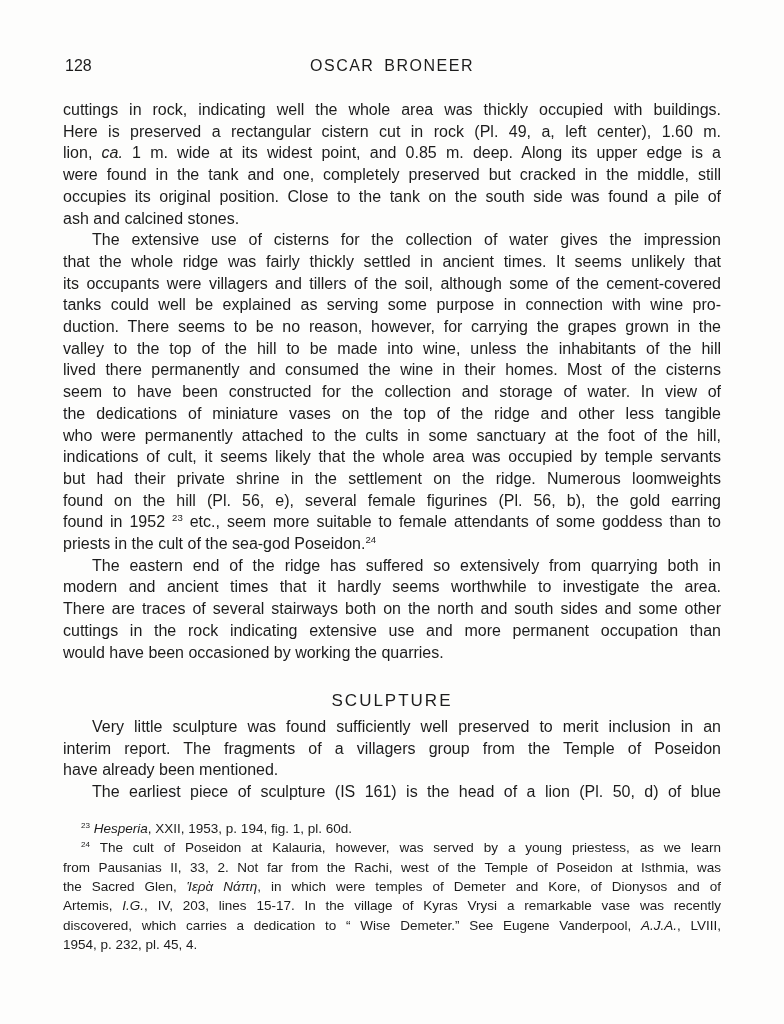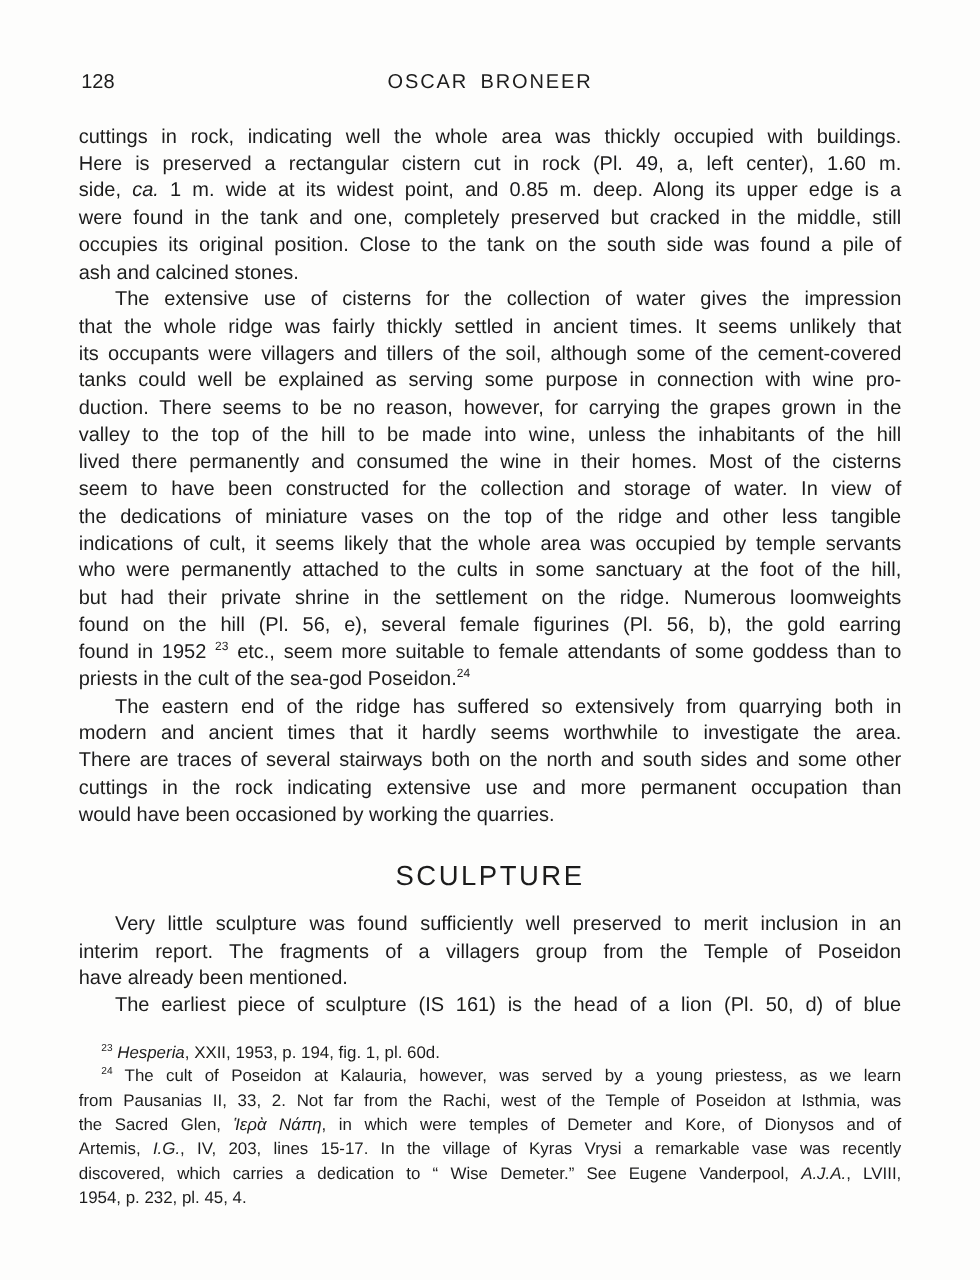--- a/index.html
+++ b/index.html
@@ -44,25 +44,25 @@
   .line.last { text-align-last: left; -moz-text-align-last: left; }
   .line.indent { text-indent: 29px; }
   sup {
     font-size: 0.6em;
     line-height: 0;
     vertical-align: super;
     letter-spacing: 0;
   }
   i { font-style: italic; }
   .section-heading {
-    font-size: 22px;
+    font-size: 17px;
     font-weight: normal;
     text-align: center;
     letter-spacing: 2px;
-    margin: 27px 0 17px 0;
+    margin: 27px 0 4px 0;
   }
   .footnotes {
     margin-top: 16px;
     font-size: 13.5px;
     line-height: 19.4px;
   }
   .footnotes .line.indent { text-indent: 18px; }
 </style>
 </head>
 <body>
@@ -72,37 +72,37 @@
   <div class="running-head">
     <span class="page-number">128</span>
     <span class="running-title">OSCAR BRONEER</span>
   </div>
 
   <div class="bodytext">
     <div>
         <div class="para">
           <div class="line"><span>cuttings in rock, indicating well the whole area was thickly occupied with buildings.</span></div>
           <div class="line"><span>Here is preserved a rectangular cistern cut in rock (Pl. 49, a, left center), 1.60 m.</span></div>
-          <div class="line"><span>side, </span><i>ca.</i><span> 1 m. wide at its widest point, and 0.85 m. deep. Along its upper edge is a</span></div>
+          <div class="line"><span>lion, </span><i>ca.</i><span> 1 m. wide at its widest point, and 0.85 m. deep. Along its upper edge is a</span></div>
           <div class="line"><span>were found in the tank and one, completely preserved but cracked in the middle, still</span></div>
           <div class="line"><span>occupies its original position. Close to the tank on the south side was found a pile of</span></div>
           <div class="line last"><span>ash and calcined stones.</span></div>
         </div>
         <div class="para">
           <div class="line indent"><span>The extensive use of cisterns for the collection of water gives the impression</span></div>
           <div class="line"><span>that the whole ridge was fairly thickly settled in ancient times. It seems unlikely that</span></div>
           <div class="line"><span>its occupants were villagers and tillers of the soil, although some of the cement-covered</span></div>
           <div class="line"><span>tanks could well be explained as serving some purpose in connection with wine pro-</span></div>
           <div class="line"><span>duction. There seems to be no reason, however, for carrying the grapes grown in the</span></div>
           <div class="line"><span>valley to the top of the hill to be made into wine, unless the inhabitants of the hill</span></div>
           <div class="line"><span>lived there permanently and consumed the wine in their homes. Most of the cisterns</span></div>
           <div class="line"><span>seem to have been constructed for the collection and storage of water. In view of</span></div>
           <div class="line"><span>the dedications of miniature vases on the top of the ridge and other less tangible</span></div>
+          <div class="line"><span>who were permanently attached to the cults in some sanctuary at the foot of the hill,</span></div>
           <div class="line"><span>indications of cult, it seems likely that the whole area was occupied by temple servants</span></div>
-          <div class="line"><span>who were permanently attached to the cults in some sanctuary at the foot of the hill,</span></div>
           <div class="line"><span>but had their private shrine in the settlement on the ridge. Numerous loomweights</span></div>
           <div class="line"><span>found on the hill (Pl. 56, e), several female figurines (Pl. 56, b), the gold earring</span></div>
           <div class="line"><span>found in 1952 </span><sup>23</sup><span> etc., seem more suitable to female attendants of some goddess than to</span></div>
           <div class="line last"><span>priests in the cult of the sea-god Poseidon.</span><sup>24</sup></div>
         </div>
         <div class="para">
           <div class="line indent"><span>The eastern end of the ridge has suffered so extensively from quarrying both in</span></div>
           <div class="line"><span>modern and ancient times that it hardly seems worthwhile to investigate the area.</span></div>
           <div class="line"><span>There are traces of several stairways both on the north and south sides and some other</span></div>
           <div class="line"><span>cuttings in the rock indicating extensive use and more permanent occupation than</span></div>

